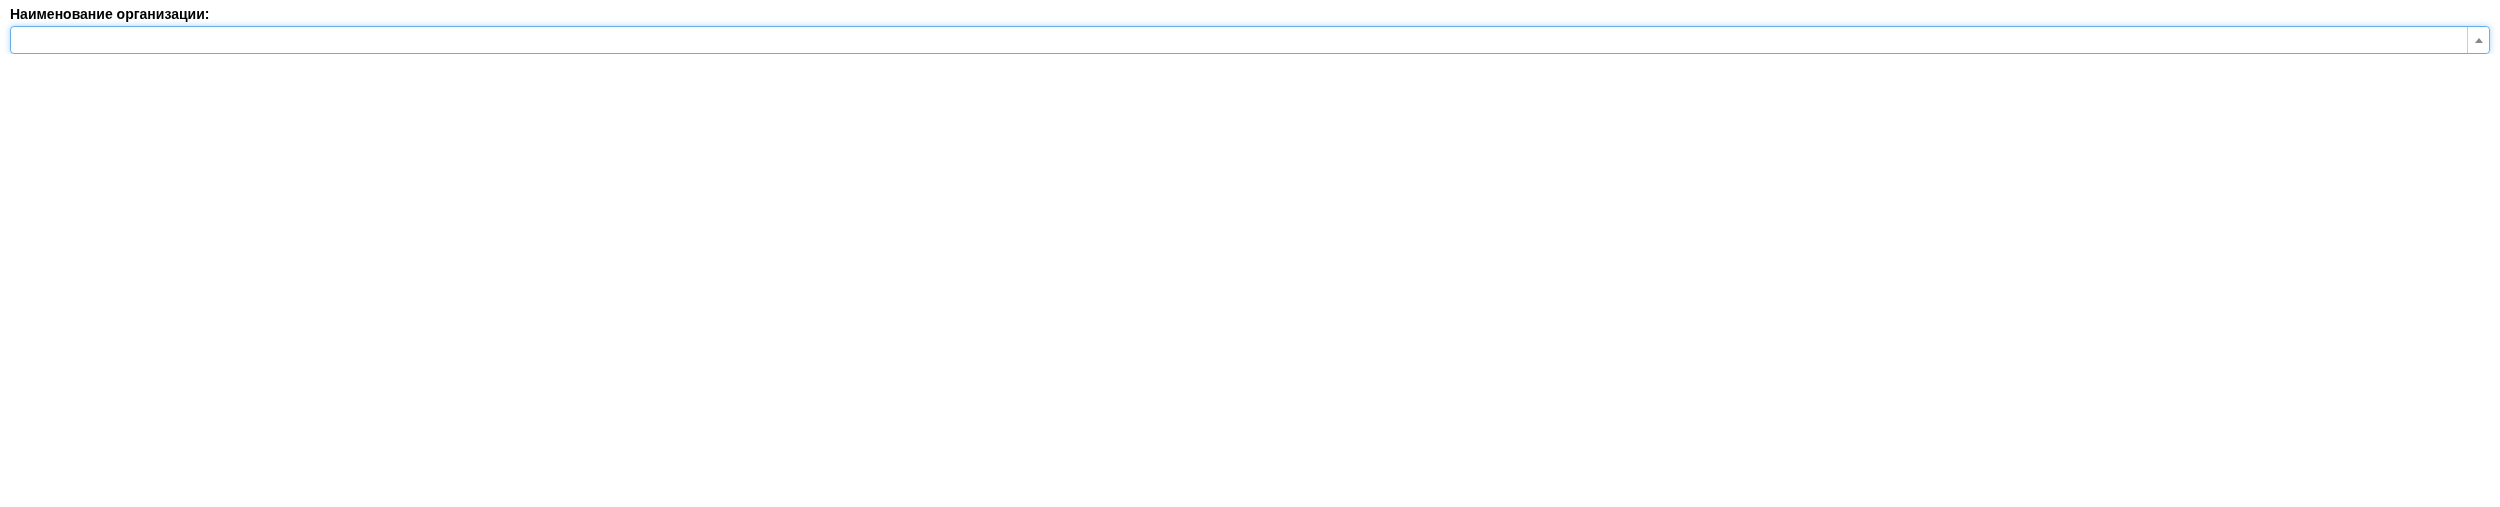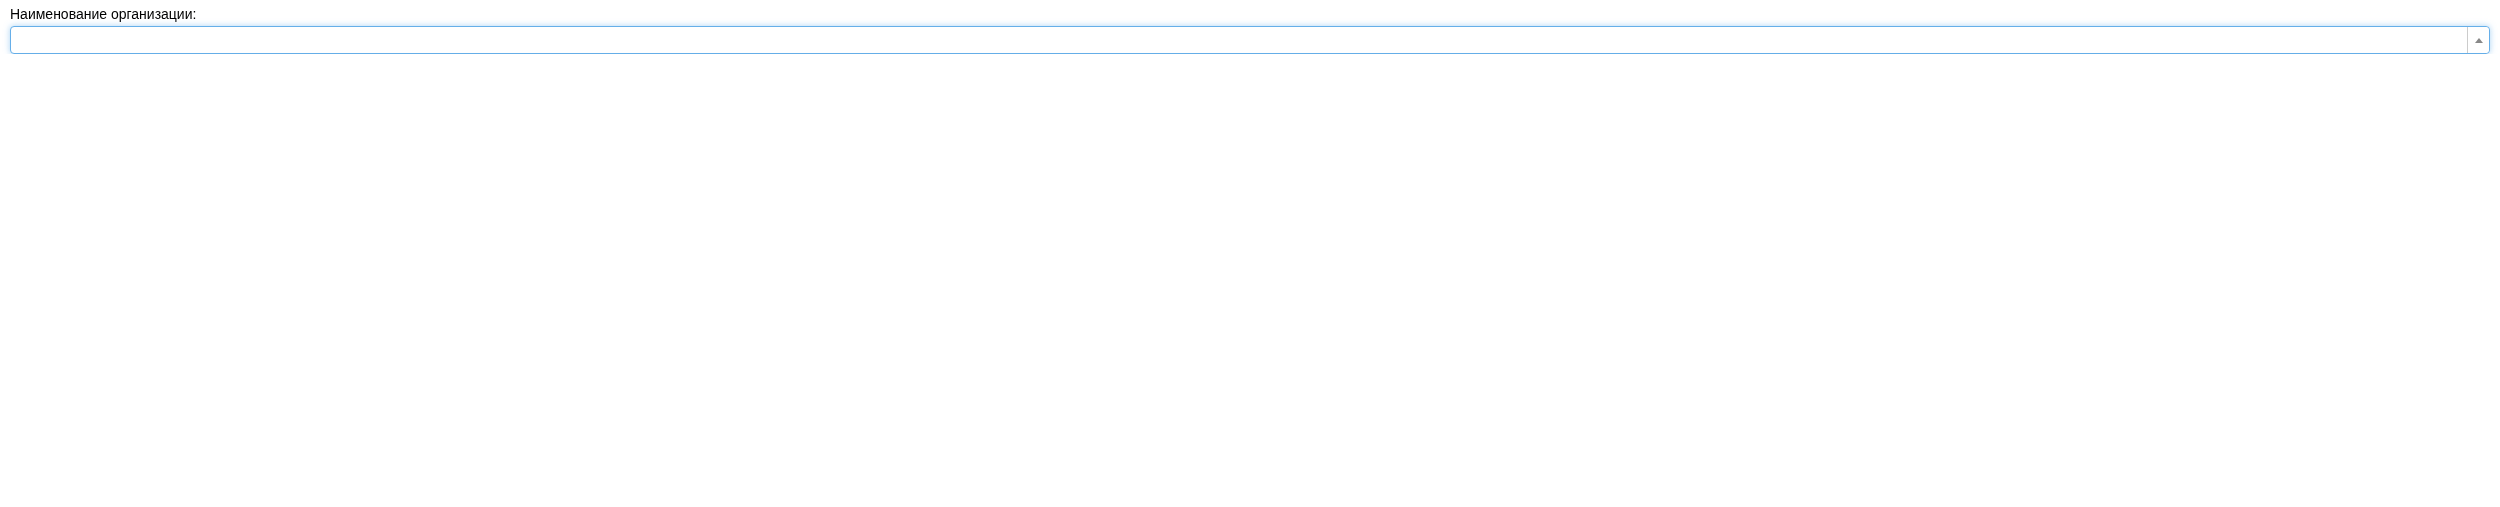--- a/index.html
+++ b/index.html
@@ -4,21 +4,21 @@
   <style>
     * { box-sizing: border-box; margin: 0; padding: 0; }
     body {
       font-family: Arial, Helvetica, sans-serif;
       font-size: 14px;
       color: #000;
       background: #fff;
       padding: 6px 10px 0 10px;
     }
     .field-label {
-      font-weight: normal;
+      font-weight: bold;
       font-size: 14px;
       color: #000;
       margin-bottom: 4px;
       display: block;
     }
     .select-wrapper {
       position: relative;
       width: 100%;
     }
     .select-control {

